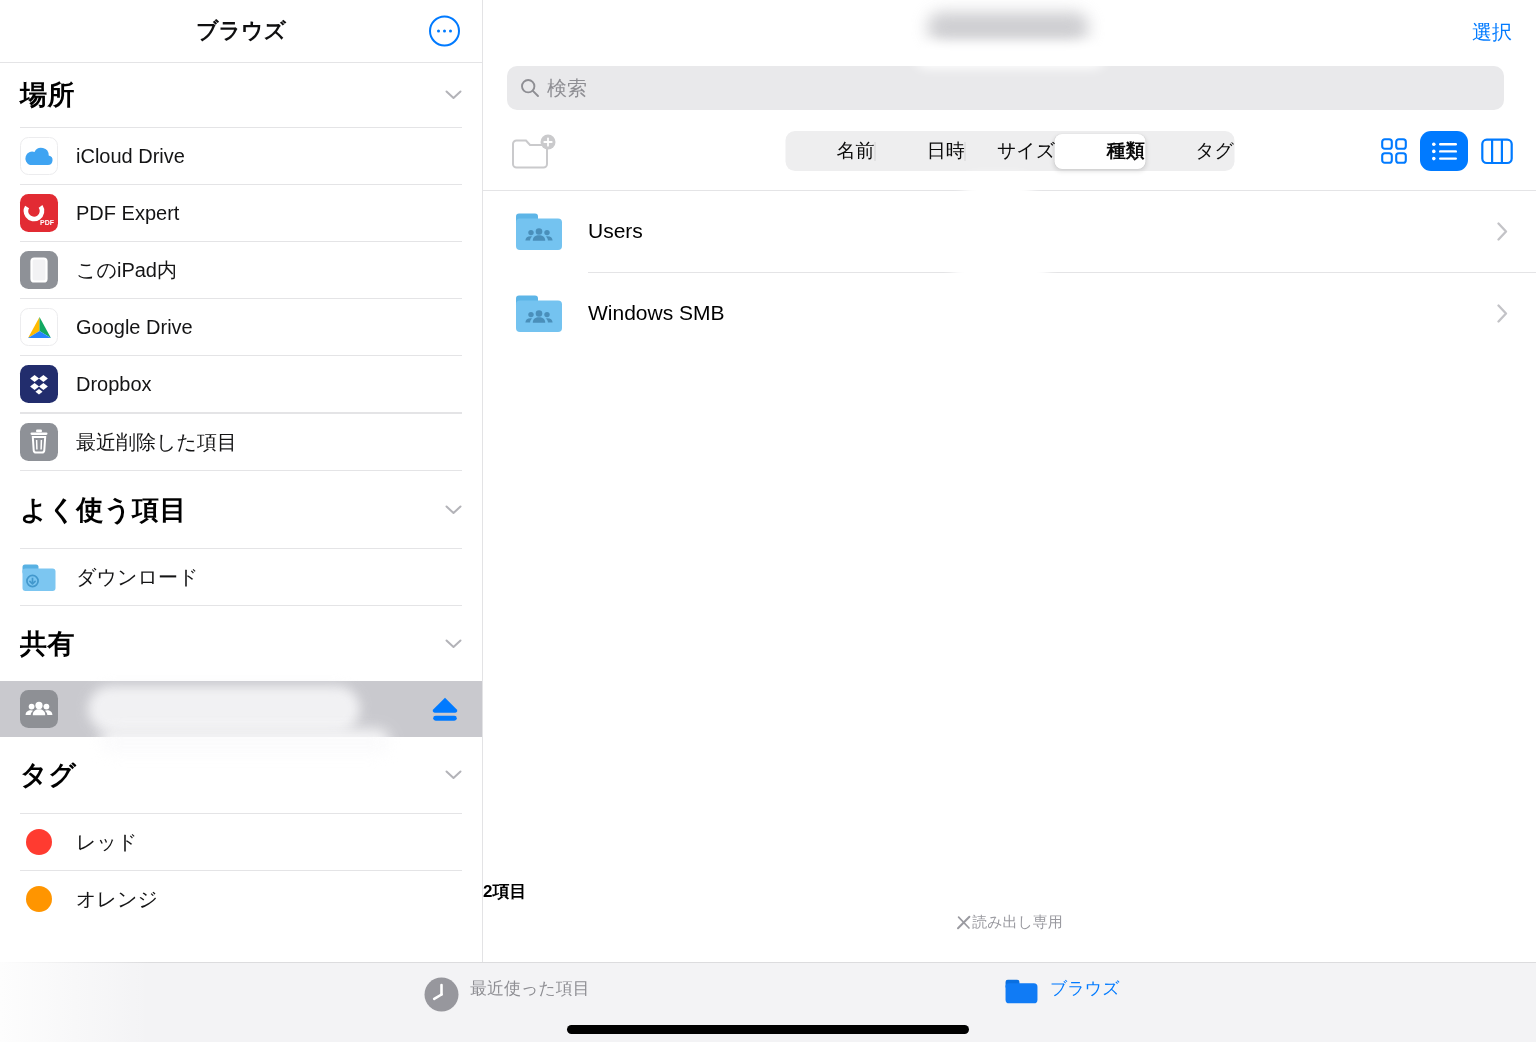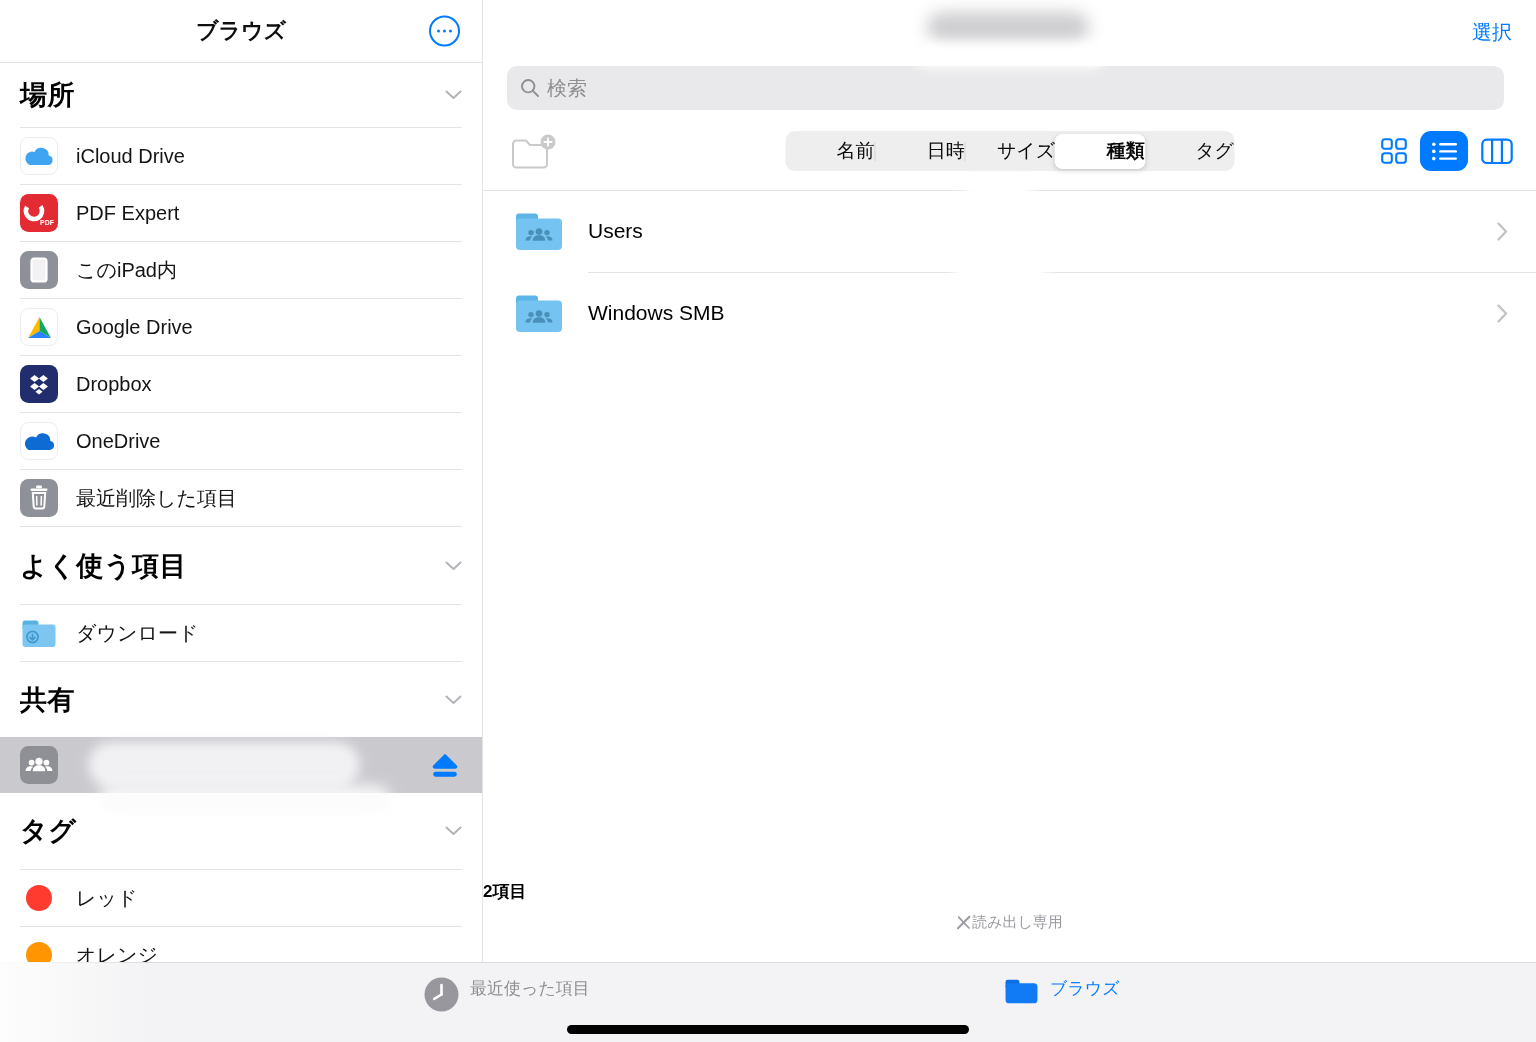--- a/index.html
+++ b/index.html
@@ -142,28 +142,20 @@
           <path d="M23.4,9.9 L27.9,13.4 L23.4,16.9 L18.9,13.4 Z"></path>
           <path d="M14.6,17.9 L19.1,21.4 L14.6,24.9 L10.1,21.4 Z"></path>
           <path d="M23.4,17.9 L27.9,21.4 L23.4,24.9 L18.9,21.4 Z"></path>
           <path d="M19,23.9 L22.6,26.7 L19,29.5 L15.4,26.7 Z"></path>
         </svg>
       </div>
       <span class="sb-label">Dropbox</span>
     </div>
     <div class="sep"></div>
 
-    <div class="sb-row">
-      <div class="sb-ic ic-white">
-        <svg width="32" height="22" viewBox="0 0 32 22">
-            <path d="M5.5,20 h21 a4.6,4.6 0 0 0 .9,-9.1 A7.6,7.6 0 0 0 13,7.5 A5.9,5.9 0 0 0 5.5,20 Z" fill="#0d6bd3"></path>
-          </svg>
-      </div>
-      <span class="sb-label">OneDrive</span>
-    </div>
     <div class="sep"></div>
 
     <div class="sb-row">
       <div class="sb-ic ic-gray">
         <svg width="38" height="38" viewBox="0 0 38 38">
           <rect x="16" y="6.6" width="6" height="2.6" rx="1.3" fill="#fff"></rect>
           <rect x="10.5" y="9.6" width="17" height="2.3" rx="1.15" fill="#fff"></rect>
           <path d="M12.8,14 h12.4 l-.9,13.4 a2.4,2.4 0 0 1 -2.4,2.2 h-5.8 a2.4,2.4 0 0 1 -2.4,-2.2 Z" fill="none" stroke="#fff" stroke-width="2"></path>
           <line x1="16.6" y1="17" x2="16.9" y2="26.5" stroke="#fff" stroke-width="1.5"></line>
           <line x1="21.4" y1="17" x2="21.1" y2="26.5" stroke="#fff" stroke-width="1.5"></line>

